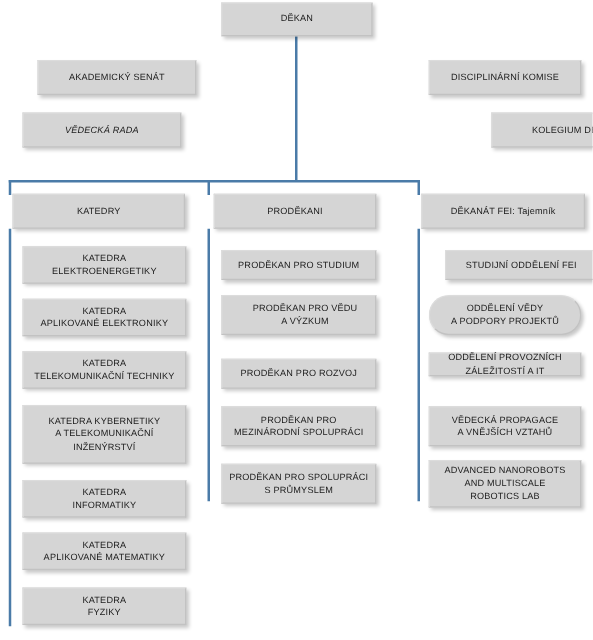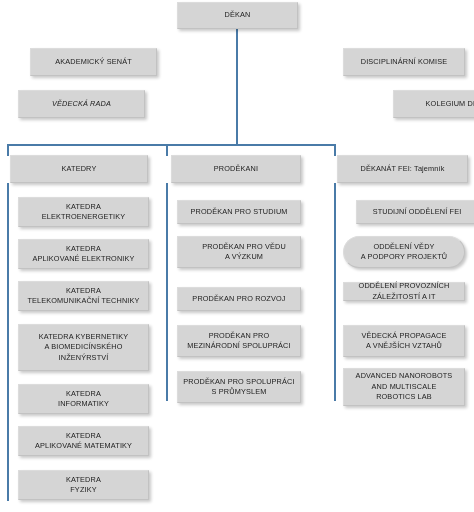--- a/index.html
+++ b/index.html
@@ -121,21 +121,21 @@
   <div class="node n-prodekani">PRODĚKANI</div>
   <div class="node n-dekanat">DĚKANÁT FEI: Tajemník</div>
 
   <div class="node l1">KATEDRA
 ELEKTROENERGETIKY</div>
   <div class="node l2">KATEDRA
 APLIKOVANÉ ELEKTRONIKY</div>
   <div class="node l3">KATEDRA
 TELEKOMUNIKAČNÍ TECHNIKY</div>
   <div class="node l4">KATEDRA KYBERNETIKY
-A BIOMEDICÍNSKÉHO
+A TELEKOMUNIKAČNÍ
 INŽENÝRSTVÍ</div>
   <div class="node l5">KATEDRA
 INFORMATIKY</div>
   <div class="node l6">KATEDRA
 APLIKOVANÉ MATEMATIKY</div>
   <div class="node l7">KATEDRA
 FYZIKY</div>
 
   <div class="node m1">PRODĚKAN PRO STUDIUM</div>
   <div class="node m2">PRODĚKAN PRO VĚDU

